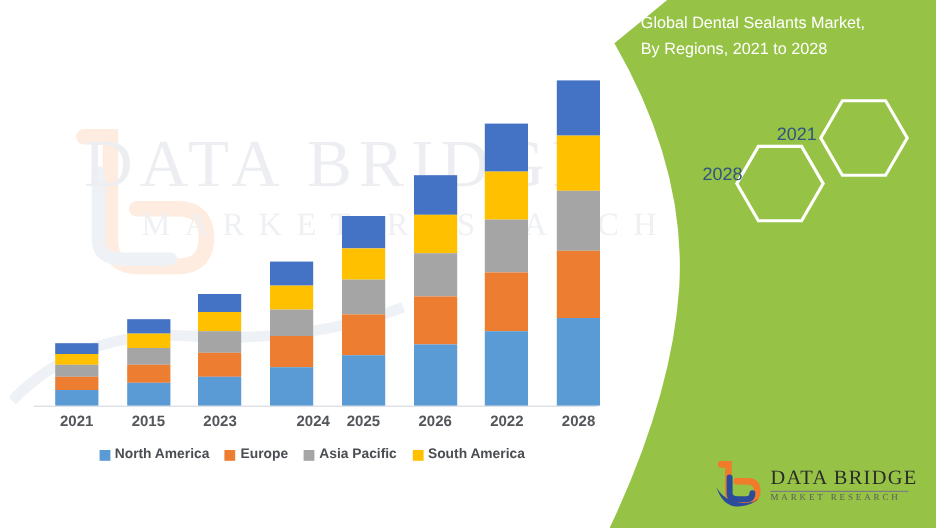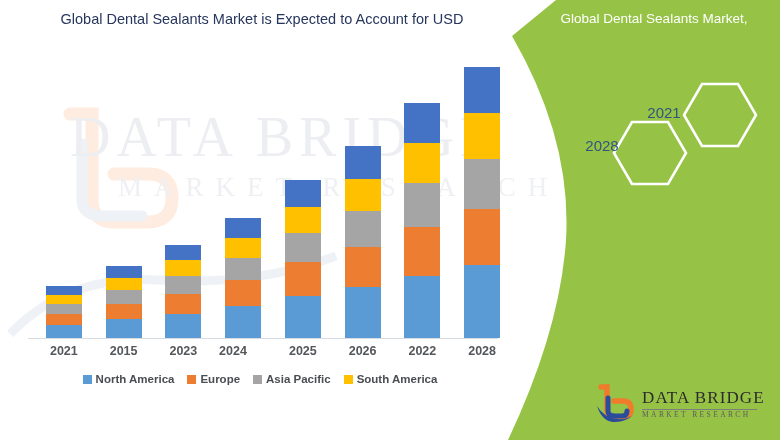--- a/index.html
+++ b/index.html
@@ -168,21 +168,21 @@
     left: 520px;
     top: 0;
     width: 260px;
     height: 440px;
   }
   .panel-title {
     position: absolute;
     left: 14px;
     top: 8px;
     width: 240px;
-    text-align: center;
+    text-align: left;
     color: #ffffff;
     font-size: 13.5px;
     line-height: 1.6;
   }
   .hex-wrap {
     position: absolute;
     left: 40px;
     top: 82px;
     width: 215px;
     height: 105px;
@@ -263,21 +263,21 @@
     </svg>
     <svg class="wm-swoosh" viewBox="0 0 330 90">
       <path d="M2 84 Q60 24 150 30 Q250 36 328 6" fill="none" stroke="#eef2f7" stroke-width="9"></path>
     </svg>
     <div class="wm-text">DATA BRIDGE</div>
     <div class="wm-text-2">MARKET RESEARCH</div>
   </div>
 
   <div class="left-panel">
     <div class="chart-title">
-      <span>Global Dental Sealants Market is Expected to Account for USD</span><br>
+      <br>
     </div>
 
     <div class="plot" id="plot">
       <div class="axis-line"></div>
     <div class="bar" style="left: 21.875px;">
           <div class="seg" title="Middle East and Africa 2021: 8" style="height: 8.896px; background: rgb(68, 114, 196);"></div>
           <div class="seg" title="South America 2021: 8" style="height: 8.896px; background: rgb(255, 192, 0);"></div>
           <div class="seg" title="Asia Pacific 2021: 9" style="height: 10.008px; background: rgb(165, 165, 165);"></div>
           <div class="seg" title="Europe 2021: 10" style="height: 11.12px; background: rgb(237, 125, 49);"></div>
           <div class="seg" title="North America 2021: 12" style="height: 13.344px; background: rgb(91, 155, 213);"></div>
@@ -330,21 +330,21 @@
           <div class="seg" title="Asia Pacific 2028: 45" style="height: 50.04px; background: rgb(165, 165, 165);"></div>
           <div class="seg" title="Europe 2028: 50" style="height: 55.6px; background: rgb(237, 125, 49);"></div>
           <div class="seg" title="North America 2028: 66" style="height: 73.392px; background: rgb(91, 155, 213);"></div>
         </div>
       </div>
 
     <div class="xlabels" id="xlabels">
         <div class="xlabel" style="left: 9.875px;">2021</div>
         <div class="xlabel" style="left: 69.625px;">2015</div>
         <div class="xlabel" style="left: 129.375px;">2023</div>
-        <div class="xlabel" style="left: 179px;">2024</div>
+        <div class="xlabel" style="left: 207px;">2024</div>
         <div class="xlabel" style="left: 248.875px;">2025</div>
         <div class="xlabel" style="left: 308.625px;">2026</div>
         <div class="xlabel" style="left: 368.375px;">2022</div>
         <div class="xlabel" style="left: 428.125px;">2028</div>
       </div>
 
     <div class="legend" id="legend">
         <div class="legend-item">
           <span class="legend-swatch" style="background: rgb(91, 155, 213);"></span>
           <span class="legend-label">North America</span>
@@ -364,20 +364,21 @@
       </div>
   </div>
 
   <svg class="green-panel" viewBox="0 0 780 440" preserveAspectRatio="none">
     <path id="green-shape" d="M556 0 L780 0 L780 440 L508 440 Q560 330 566 240 Q572 140 512 36 Z" fill="#96C346"></path>
   </svg>
 
   <div class="green-content">
     <div class="panel-title">
       <span>Global Dental Sealants Market,</span><br>
+      <span>By Regions, 2021 to 2028</span>
     </div>
 
     <div class="hex-wrap">
       <svg viewBox="0 0 215 105" width="215" height="105">
         <polygon points="142,2 178,2 196,33 178,64 142,64 124,33" fill="none" stroke="#ffffff" stroke-width="2.6"></polygon>
         <polygon points="72,40 108,40 126,71 108,102 72,102 54,71" fill="none" stroke="#ffffff" stroke-width="2.6"></polygon>
       </svg>
     </div>
     <div class="hex-label y2021">2021</div>
     <div class="hex-label y2028">2028</div>

